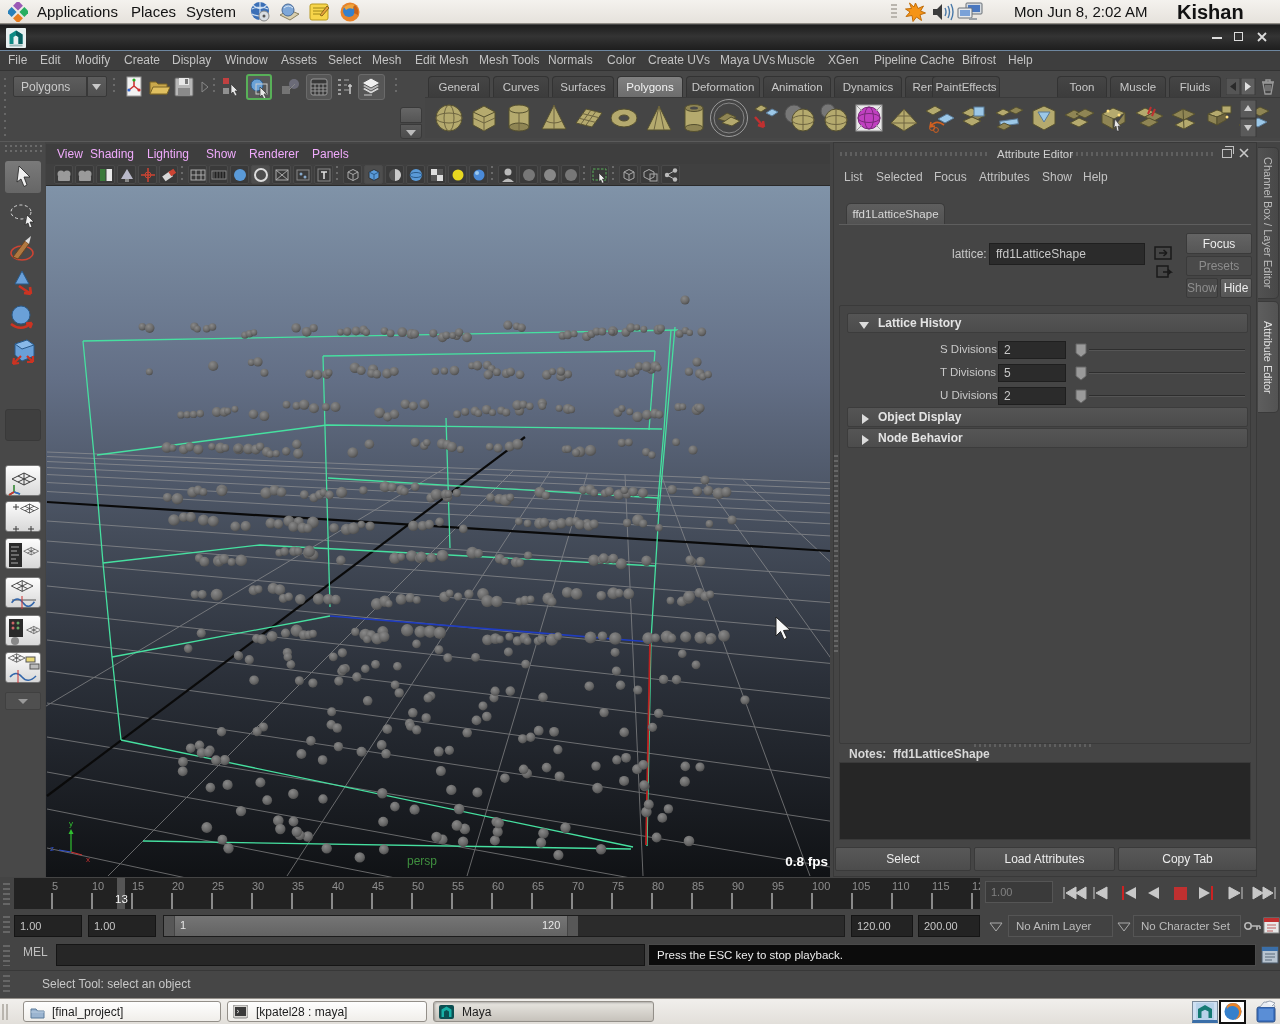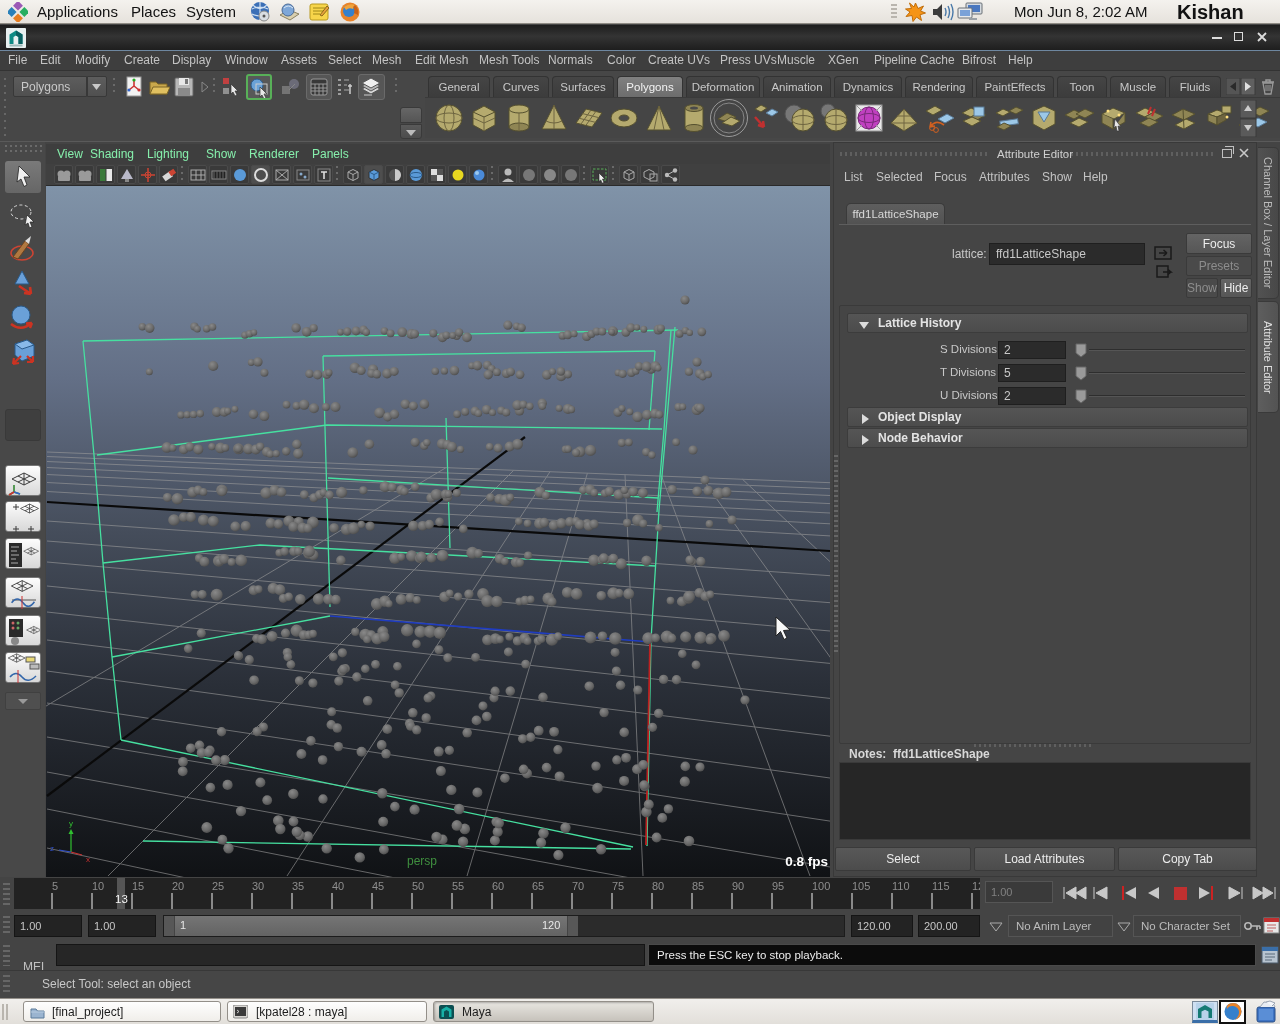--- a/index.html
+++ b/index.html
@@ -18,21 +18,21 @@
  radial-gradient(circle at 2px 15px,#6a6a6a 1px,transparent 1.4px);}
 .icon22{position:absolute;width:22px;height:22px;border-radius:3px;}
 #shelftabs .tab{position:absolute;top:0;height:21px;line-height:21px;text-align:center;background:linear-gradient(#454545,#3c3c3c);color:#c8c8c8;font-size:11.5px;border:1px solid #333;border-bottom:none;border-radius:4px 4px 0 0;}
 #shelftabs .tab.act{background:linear-gradient(#808080,#6d6d6d);color:#f2f2f2;}
 #mainarea{position:absolute;top:141px;left:0;width:1280px;height:735px;background:#444;border-top:1px solid #5a5a5a;}
 #toolbox{position:absolute;top:0;left:0;width:45px;height:735px;background:#484848;}
 .tool{position:absolute;left:5px;width:36px;height:32px;border-radius:3px;}
 .layoutbtn{position:absolute;left:5px;width:36px;height:31px;background:linear-gradient(#fdfdfd,#d8d8d8);border:1px solid #777;border-radius:3px;}
 #vp{position:absolute;top:0;left:46px;width:784px;height:735px;background:#444;}
 #vpmenu{position:absolute;top:2px;left:0;width:784px;height:20px;background:#3e3e3e;}
-#vpmenu span{position:absolute;top:3px;color:#86efac;font-size:12px;}
+#vpmenu span{position:absolute;top:3px;color:#f0abfc;font-size:12px;}
 #vptools{position:absolute;top:22px;left:0;width:784px;height:22px;background:#404040;border-bottom:1px solid #2a2a2a;}
 #ae{position:absolute;top:0;left:833px;width:424px;height:735px;background:#454545;border:1px solid #393939;}
 .aebar{position:absolute;left:7px;width:401px;height:20px;background:linear-gradient(#555,#4c4c4c);border:1px solid #3c3c3c;border-radius:2px;color:#e4e4e4;font-size:12px;font-weight:bold;line-height:19px;}
 .aefield{position:absolute;background:#2b2b2b;border:1px solid #1f1f1f;color:#c8c8c8;font-size:12px;}
 .aebtn{position:absolute;background:linear-gradient(#646464,#565656);border:1px solid #3a3a3a;border-radius:2px;color:#ededed;font-size:12px;text-align:center;}
 .aebtn.dis{background:#4a4a4a;color:#8d8d8d;}
 .vtab{position:absolute;left:1258px;width:21px;background:linear-gradient(90deg,#525252,#484848);border:1px solid #3a3a3a;border-left:none;border-radius:0 5px 5px 0;color:#bcbcbc;font-size:11px;writing-mode:vertical-rl;text-align:center;}
 #timerow{position:absolute;top:877px;left:0;width:1280px;height:33px;background:#444;}
 #ruler{position:absolute;top:1px;left:14px;width:966px;height:31px;background:#222222;}
 #ruler .lab{position:absolute;top:2px;font-size:11px;color:#8e8e8e;}
@@ -120,21 +120,21 @@
       <span style="left:172px">Display</span>
       <span style="left:225px">Window</span>
       <span style="left:281px">Assets</span>
       <span style="left:328px">Select</span>
       <span style="left:372px">Mesh</span>
       <span style="left:415px">Edit Mesh</span>
       <span style="left:479px">Mesh Tools</span>
       <span style="left:548px">Normals</span>
       <span style="left:607px">Color</span>
       <span style="left:648px">Create UVs</span>
-      <span style="left:720px">Press UVs</span>
+      <span style="left:720px">Maya UVs</span>
       <span style="left:777px">Muscle</span>
       <span style="left:828px">XGen</span>
       <span style="left:874px">Pipeline Cache</span>
       <span style="left:962px">Bifrost</span>
       <span style="left:1008px">Help</span>
     </div>
     <div id="statusrow">
       <div class="abs" style="left:2px;top:5px;width:8px;height:60px;background:repeating-radial-gradient(circle at 3px 3px,#676767 0 1px,transparent 1.5px 100%);background-size:7px 7px"></div>
       <div class="abs" style="left:13px;top:5px;width:74px;height:21px;background:linear-gradient(#5d5d5d,#505050);border:1px solid #383838;border-radius:2px 0 0 2px;color:#c9c9c9;font-size:12px;line-height:20px;padding-left:7px">Polygons</div>
       <div class="abs" style="left:87px;top:5px;width:20px;height:21px;background:linear-gradient(#5d5d5d,#505050);border:1px solid #383838;border-radius:0 2px 2px 0"><svg width="18" height="19">
@@ -199,21 +199,21 @@
         </svg></div>
       <div id="shelftabs" class="abs" style="left:0;top:5px;width:1280px;height:21px">
         <div class="tab" style="left:428px;width:62px">General</div>
         <div class="tab" style="left:493px;width:56px">Curves</div>
         <div class="tab" style="left:552px;width:62px">Surfaces</div>
         <div class="tab act" style="left:617px;width:66px">Polygons</div>
         <div class="tab" style="left:686px;width:74px">Deformation</div>
         <div class="tab" style="left:763px;width:68px">Animation</div>
         <div class="tab" style="left:834px;width:68px">Dynamics</div>
         <div class="tab" style="left:905px;width:68px">Rendering</div>
-        <div class="tab" style="left:976px;width:78px">PaintEffects</div>
+        <div class="tab" style="left:932px;width:68px">PaintEffects</div>
         <div class="tab" style="left:1057px;width:50px">Toon</div>
         <div class="tab" style="left:1110px;width:56px">Muscle</div>
         <div class="tab" style="left:1169px;width:52px">Fluids</div>
       </div>
       <svg class="abs" style="left:1226px;top:7px" width="15" height="17">
         <rect width="14" height="17" fill="#555" stroke="#3a3a3a"></rect>
         <polygon points="10,4 4,8.5 10,13" fill="#2a2a2a"></polygon>
       </svg>
       <svg class="abs" style="left:1241px;top:7px" width="15" height="17">
         <rect width="14" height="17" fill="#606060" stroke="#3a3a3a"></rect>
@@ -1420,21 +1420,21 @@
         <path d="M8 8 h9 M14 8 v4 M17 8 v3" stroke="#b8b8b8" stroke-width="1.6"></path>
       </svg>
       <svg class="abs" style="left:1263px;top:6px" width="17" height="19">
         <rect x="1" y="2" width="15" height="15" fill="#e8e8e8" stroke="#888"></rect>
         <rect x="1" y="2" width="15" height="4" fill="#c03030"></rect>
         <path d="M4 9 h9 M4 12 h9 M4 15 h6" stroke="#c06060"></path>
       </svg>
     </div>
     <div id="melrow">
       <div class="abs" style="left:3px;top:4px;width:7px;height:21px;background:repeating-linear-gradient(#666 0 2px,transparent 2px 5px)"></div>
-      <div class="abs txt" style="left:23px;top:19px;color:#c0c0c0;font-size:12px">MEL</div>
+      <div class="abs txt" style="left:23px;top:4px;color:#c0c0c0;font-size:12px">MEL</div>
       <div class="abs" style="left:56px;top:3px;width:589px;height:22px;background:#262626;border:1px solid #151515"></div>
       <div class="abs txt" style="left:648px;top:3px;width:608px;height:22px;background:#0c0c0c;border:1px solid #4a4a4a;color:#ededed;font-size:11.5px;line-height:21px;padding-left:8px">Press the ESC key to stop playback.</div>
       <svg class="abs" style="left:1261px;top:4px" width="18" height="20">
         <rect x="1" y="2" width="16" height="16" fill="#b8c4d0" stroke="#4a5a6a"></rect>
         <rect x="1" y="2" width="16" height="4" fill="#3a6ea8"></rect>
         <path d="M4 9 h10 M4 12 h10 M4 15 h7" stroke="#5a6a7a"></path>
       </svg>
     </div>
     <div id="helprow">
       <div class="abs" style="left:3px;top:4px;width:7px;height:19px;background:repeating-linear-gradient(#666 0 2px,transparent 2px 5px)"></div>

